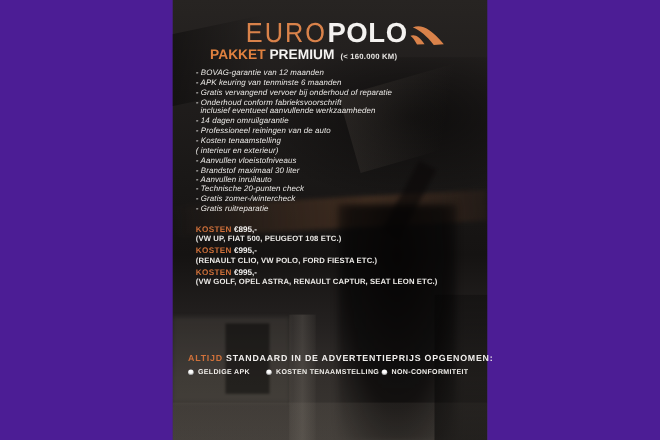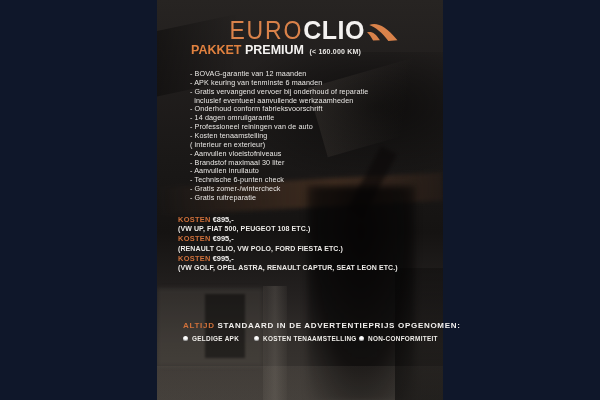--- a/index.html
+++ b/index.html
@@ -1,17 +1,17 @@
 <!DOCTYPE html>
 <html><head>
 <meta charset="utf-8">
 <style>
   html,body{margin:0;padding:0;background:#000;}
   .canvas{
-    position:relative;width:600px;height:400px;background:#0f172a;
+    position:relative;width:600px;height:400px;background:#4c1d95;
     overflow:hidden;font-family:"Liberation Sans",sans-serif;
     -webkit-font-smoothing:antialiased;
   }
   
   .photo-strip{
     position:absolute;left:157px;top:0;width:286px;height:400px;overflow:hidden;
     background:linear-gradient(180deg,#272422 0%,#211e1d 18%,#1a1817 40%,#151312 58%,#242120 74%,#332f2c 86%,#3b3733 100%);
   }
   .photo-strip div{position:absolute;}
   .ph-diag-top{left:-34px;top:22px;width:160px;height:64px;transform:rotate(-12deg);
@@ -45,32 +45,32 @@
   }
   .logo-cars{
     color:#f4f2f0;font-size:25px;font-weight:700;letter-spacing:.5px;line-height:28px;
   }
   .logo-swoosh{margin-left:2px;margin-bottom:1px;}
   
   .content{position:absolute;left:178px;top:44px;width:256px;}
   .pkg-title{margin:0 0 3px 0;line-height:13px;font-size:12.5px;font-weight:700;color:#f5f3f1;}
   .pkg-title .accent{color:#e0813f;padding-left:13px;}
   .pkg-title .km{font-size:7px;font-weight:700;color:#e9e7e4;letter-spacing:.2px;margin-left:2px;}
-  .features{list-style:none;margin:12px;padding:0;}
+  .features{list-style:none;margin:0;padding:0;font-style:italic;}
   .feature{
     font-size:7.2px;line-height:8.86px;color:#e9e7e4;letter-spacing:.1px;white-space:pre;
   }
   .tiers{margin-top:9px;}
   .tier{margin-bottom:.4px;}
   .tier-line1{font-size:7.4px;font-weight:700;line-height:9.5px;}
   .tier-line1 .accent{color:#cf703a;letter-spacing:.3px;}
   .tier-price{color:#f2f0ee;}
   .tier-line2{font-size:7px;font-weight:700;line-height:9.5px;color:#eceae7;letter-spacing:.1px;}
   
-  .footer{position:absolute;left:183px;top:321px;width:280px;}
+  .footer{position:absolute;left:171px;top:321px;width:280px;}
   .footer-heading{font-size:8px;font-weight:700;letter-spacing:.7px;color:#f2f0ee;}
   .footer-heading .accent{color:#d0713a;}
   .footer-bullets{margin-top:5px;display:flex;align-items:center;}
   .bullet-item{display:flex;align-items:center;font-size:6.4px;font-weight:700;
     letter-spacing:.3px;color:#efede9;}
   .bullet-item:nth-child(1){width:71px;}
   .bullet-item:nth-child(2){width:105px;}
   .dot{width:5px;height:5px;border-radius:50%;background:#fdfdfd;margin-right:4px;flex:none;
     box-shadow:inset 0 -1px 1px rgba(0,0,0,.4);}
 </style>
@@ -88,47 +88,47 @@
     <div class="ph-figure"></div>
     <div class="ph-wall"></div>
     <div class="ph-door"></div>
     <div class="ph-pillar"></div>
     <div class="ph-floor"></div>
     <div class="ph-equip"></div>
   </div>
 
   <header class="logo">
     <span class="logo-euro">EURO</span>
-      <span class="logo-cars">CLIO</span>
+      <span class="logo-cars">POLO</span>
     <svg class="logo-swoosh" width="32" height="24" viewBox="0 0 42 30" aria-hidden="true">
       <path d="M3,7 C13,3 24,8 40,27 L28,28 C20,17 11,10 3,7 Z" fill="#d9824a"></path>
       <path d="M0,17 C6,15 11,18 17,27 L8,27.5 C5,22 3,19 0,17 Z" fill="#d9824a"></path>
     </svg>
   </header>
 
   <section class="content">
     <h1 class="pkg-title">
       <span class="accent">PAKKET</span>
       <span>PREMIUM</span>
       <span class="km">(&lt; 160.000 KM)</span>
     </h1>
     <ul class="features" id="features">
         <li class="feature">- BOVAG-garantie van 12 maanden</li>
         <li class="feature">- APK keuring van tenminste 6 maanden</li>
         <li class="feature">- Gratis vervangend vervoer bij onderhoud of reparatie</li>
+        <li class="feature">- Onderhoud conform fabrieksvoorschrift</li>
         <li class="feature">  inclusief eventueel aanvullende werkzaamheden</li>
-        <li class="feature">- Onderhoud conform fabrieksvoorschrift</li>
         <li class="feature">- 14 dagen omruilgarantie</li>
         <li class="feature">- Professioneel reiningen van de auto</li>
         <li class="feature">- Kosten tenaamstelling</li>
         <li class="feature">( interieur en exterieur)</li>
         <li class="feature">- Aanvullen vloeistofniveaus</li>
         <li class="feature">- Brandstof maximaal 30 liter</li>
         <li class="feature">- Aanvullen inruilauto</li>
-        <li class="feature">- Technische 6-punten check</li>
+        <li class="feature">- Technische 20-punten check</li>
         <li class="feature">- Gratis zomer-/wintercheck</li>
         <li class="feature">- Gratis ruitreparatie</li>
       </ul>
     <div class="tiers" id="tiers">
         <div class="tier">
           <div class="tier-line1"><span class="accent">KOSTEN</span> <span class="tier-price">€895,-</span></div>
           <div class="tier-line2">(VW UP, FIAT 500, PEUGEOT 108 ETC.)</div>
         </div>
         <div class="tier">
           <div class="tier-line1"><span class="accent">KOSTEN</span> <span class="tier-price">€995,-</span></div>

